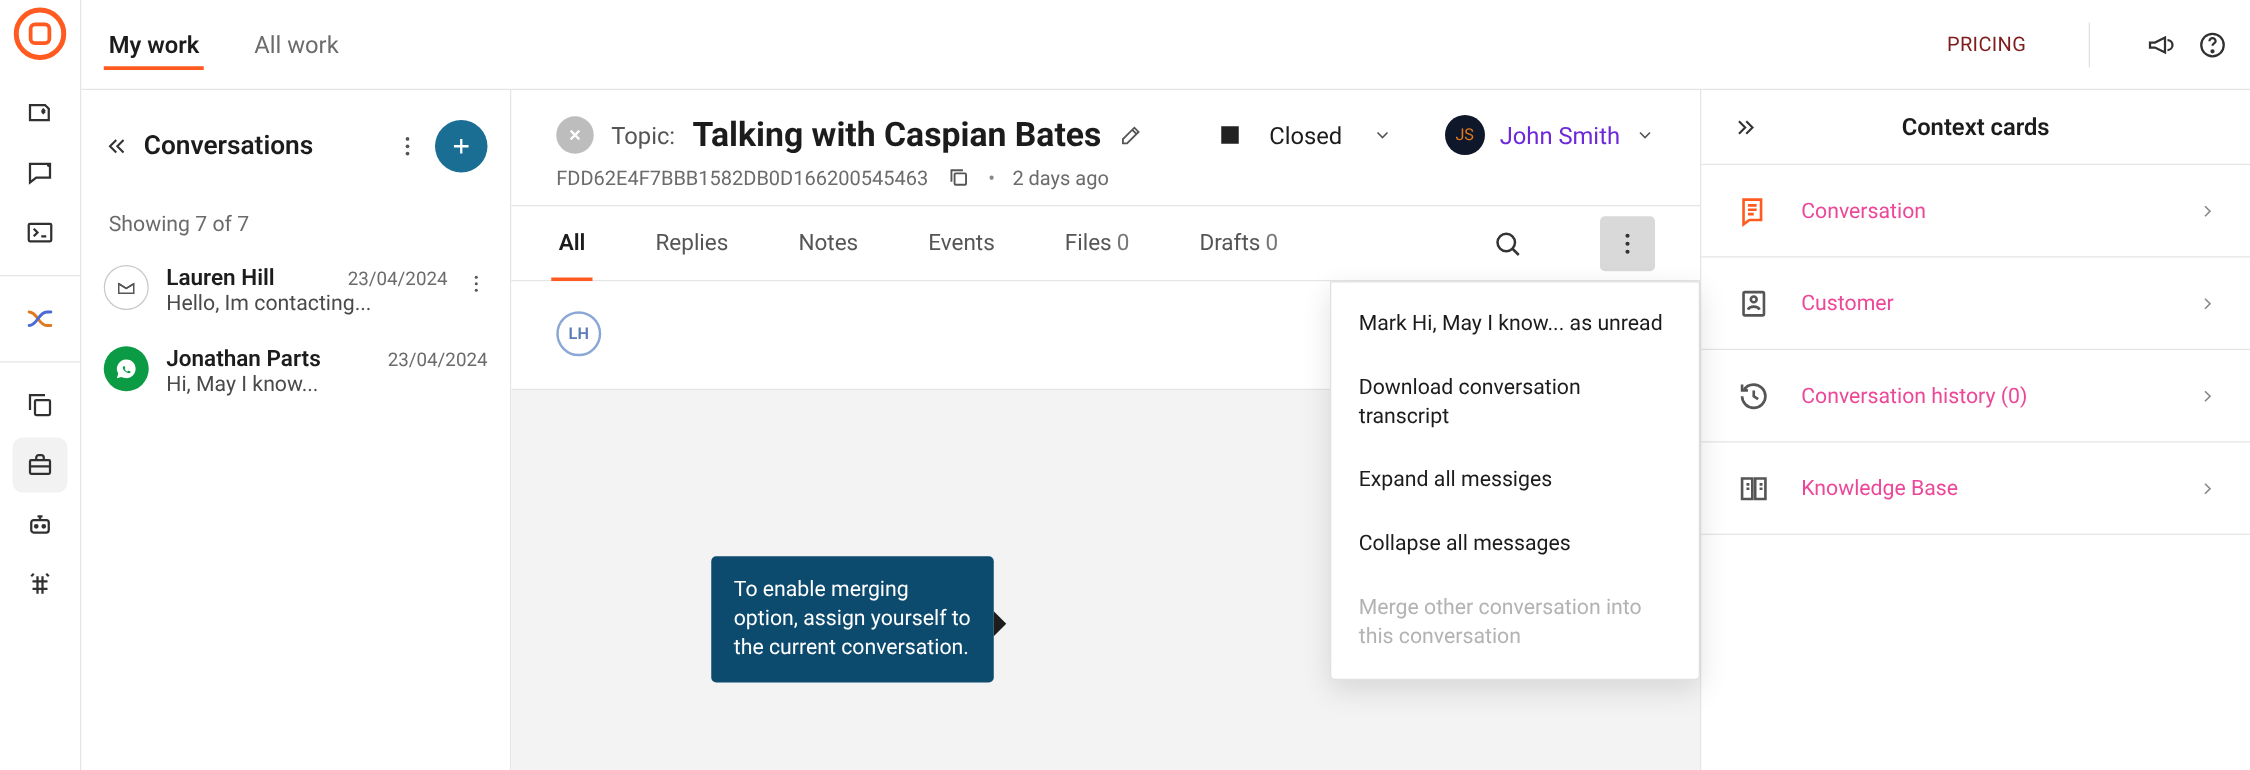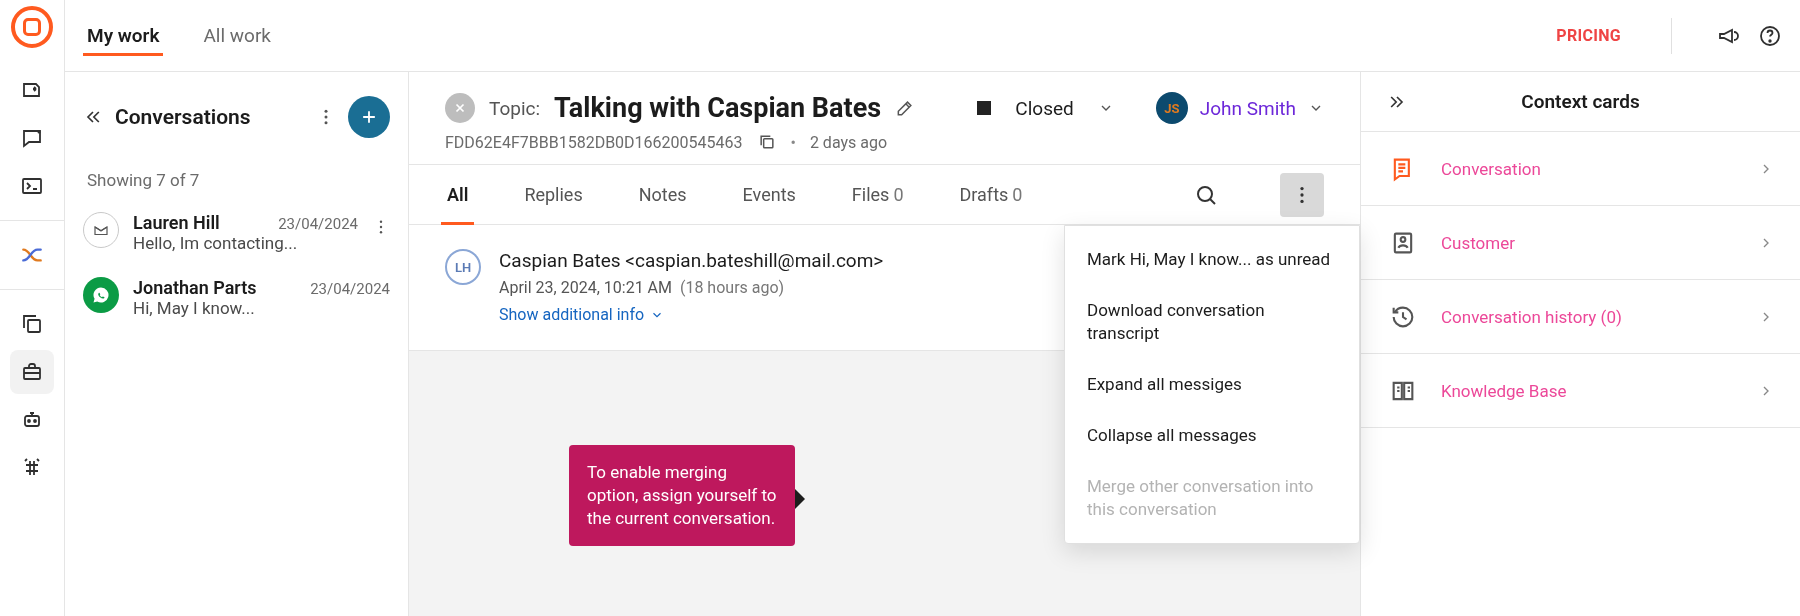--- a/index.html
+++ b/index.html
@@ -17,21 +17,21 @@
   
   .main { flex: 1 1 auto; display:flex; flex-direction:column; }
 
   
   .topbar { height:72px; border-bottom:1px solid #e5e5e5; display:flex; align-items:center; padding:16px 18px; }
   .tabs { display:flex; gap:36px; height:100%; align-items:center; }
   .tab { font-size:19px; color:#6b6b6b; cursor:pointer; position:relative; height:100%; display:flex; align-items:center; padding: 0 4px;}
   .tab.active { font-weight:600; color:#1c1c1c; }
   .tab.active::after { content:""; position:absolute; left:0; right:0; bottom:-1px; height:3px; background:#ff5a1f; }
   .topbar .spacer { flex:1; }
-  .pricing-link { color:#ef4444; font-weight:700; letter-spacing:.3px; font-size:16px; margin-right:24px; cursor:pointer;}
+  .pricing-link { color:#7f1d1d; font-weight:400; letter-spacing:.3px; font-size:16px; margin-right:24px; cursor:pointer;}
   .addfunds { border:2px solid #1565c0; color:#1565c0; font-weight:700; letter-spacing:.4px; padding:12px 18px; border-radius:4px; cursor:pointer; background:#fff; font-size:15px;}
   .vdiv { width:1px; height:36px; background:#e0e0e0; margin:0 26px; }
   .topbar .top-icon { color:#303030; cursor:pointer; margin-left:18px; display:flex; }
 
   
   .body { flex:1; display:flex; min-height:0; }
 
   
   .convlist { width:344px; flex:0 0 344px; border-right:1px solid #e5e5e5; display:flex; flex-direction:column; padding-top:24px; }
   .convlist-header { display:flex; align-items:center; gap:12px; padding:0 18px; margin-bottom:18px; }
@@ -55,21 +55,21 @@
   .close-badge { width:30px; height:30px; border-radius:50%; background:#bdbdbd; color:#fff; display:flex; align-items:center; justify-content:center; }
   .topic-label { color:#555; font-size:19px; }
   .topic-title { font-size:27px; font-weight:700; color:#1c1c1c; }
   .edit-ic { color:#555; cursor:pointer; }
   .title-row .spacer { flex:1; }
   .status-group { display:flex; align-items:center; gap:24px; cursor:pointer; margin-right:28px; }
   .stop-square { width:14px; height:14px; background:#222; }
   .status-text { font-size:19px; color:#1c1c1c; }
   .chev { color:#555; }
   .assignee { display:flex; align-items:center; gap:12px; cursor:pointer; }
-  .assignee-avatar { width:32px; height:32px; border-radius:50%; background:#0c4a6e; color:#e07a1f; font-size:13px; font-weight:700; display:flex; align-items:center; justify-content:center; }
+  .assignee-avatar { width:32px; height:32px; border-radius:50%; background:#0f172a; color:#e07a1f; font-size:13px; font-weight:400; display:flex; align-items:center; justify-content:center; }
   .assignee-name { font-size:19px; color:#6d28d9; }
   .meta-row { display:flex; align-items:center; gap:14px; color:#6b6b6b; font-size:16px; margin-top:8px; }
   .copy-ic { color:#555; cursor:pointer; display:flex; }
   .dot { color:#888; }
 
   .conv-tabs { display:flex; align-items:center; height:60px; padding:0 36px; gap:52px; border-bottom:1px solid #e5e5e5; position:relative; }
   .conv-tab { font-size:18px; color:#555; cursor:pointer; position:relative; height:100%; display:flex; align-items:center; padding:0 2px;}
   .conv-tab.active { font-weight:600; color:#1c1c1c; }
   .conv-tab.active::after { content:""; position:absolute; left:-4px; right:-4px; bottom:-1px; height:3px; background:#ff5a1f; }
   .conv-tab .count { color:#777; margin-left:4px; }
@@ -88,21 +88,21 @@
   .msg-subject-row { display:flex; align-items:center; gap:18px; margin-top:22px; }
   .mail-ic { color:#d94a3a; }
   .subject { font-size:19px; color:#1c1c1c; }
 
   
   .dropdown { position:absolute; top:60px; right:0; width:296px; background:#fff; border:1px solid #e0e0e0; border-radius:0 0 4px 4px; box-shadow:0 8px 24px rgba(0,0,0,.12); padding:8px 0; z-index:20; }
   .dropdown-item { padding:14px 22px; font-size:17px; color:#1c1c1c; cursor:pointer; line-height:1.35; }
   .dropdown-item.disabled { color:#b3b3b3; cursor:default; }
 
   
-  .tooltip { position:absolute; top:220px; left:160px; background:#be185d; color:#fff; font-size:17px; line-height:1.35; padding:16px 18px; border-radius:4px; width:226px; z-index:21;}
+  .tooltip { position:absolute; top:220px; left:160px; background:#0c4a6e; color:#fff; font-size:17px; line-height:1.35; padding:16px 18px; border-radius:4px; width:226px; z-index:21;}
   .tooltip::after { content:""; position:absolute; top:44px; right:-10px; border-width:10px 0 10px 10px; border-style:solid; border-color:transparent transparent transparent #1d1d1d; }
 
   
   .cards { width:440px; flex:0 0 440px; border-left:1px solid #e5e5e5; display:flex; flex-direction:column; }
   .cards-header { height:60px; display:flex; align-items:center; gap:18px; padding:0 26px; border-bottom:1px solid #e5e5e5; }
   .cards-header .collapse { color:#333; cursor:pointer; }
   .cards-header h3 { flex:1; text-align:center; font-size:19px; font-weight:600; color:#1c1c1c; }
   .card-row { height:74px; display:flex; align-items:center; gap:22px; padding:0 26px; border-bottom:1px solid #e5e5e5; cursor:pointer; }
   .card-row .ic { width:32px; display:flex; justify-content:center; color:#555;}
   .card-row.active .ic { color:#ff5a1f; }
@@ -342,33 +342,20 @@
           <div class="dropdown-item">Expand all messiges</div>
           <div class="dropdown-item">Collapse all messages</div>
           <div class="dropdown-item disabled">Merge other conversation into this conversation</div>
         </div>
       </div>
 
       <div class="conv-body">
         <div class="msg-card">
           <div class="msg-head">
             <div class="msg-avatar">LH</div>
-            <div>
-              <div class="msg-from">Caspian Bates &lt;caspian.bateshill@mail.com&gt;</div>
-              <div class="msg-meta">
-                <span>April 23, 2024, 10:21 AM</span>&nbsp;
-                <span class="rel">(18 hours ago)</span>
-              </div>
-              <div class="addl">
-                <span>Show additional info</span>
-                <svg width="14" height="14" viewBox="0 0 24 24" fill="none" stroke="#1565c0" stroke-width="2">
-                    <path d="M6 9l6 6 6-6"></path>
-                  </svg>
-              </div>
-            </div>
           </div>
         </div>
 
         <div class="tooltip">To enable merging option, assign yourself to the current conversation.</div>
       </div>
     </div>
 
     <div class="cards">
       <div class="cards-header">
         <span class="collapse">

